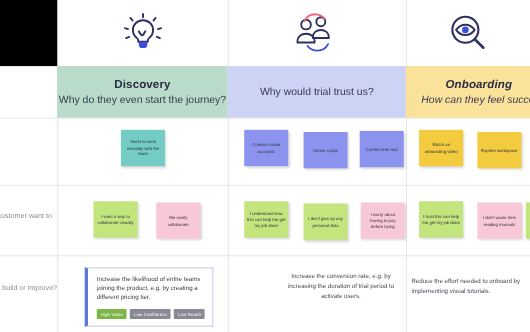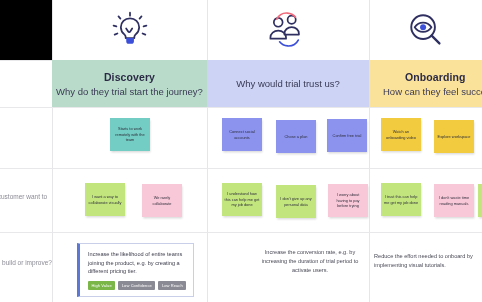--- a/index.html
+++ b/index.html
@@ -165,28 +165,28 @@
           <path d="M10.4 20.6c2.5-3.7 6.1-5.6 10.1-5.6s7.6 1.9 10.1 5.6c-2.5 3.7-6.1 5.6-10.1 5.6s-7.6-1.9-10.1-5.6z" stroke="#2f3061" stroke-width="2.1" stroke-linejoin="round"></path>
           <circle cx="20.5" cy="20.6" r="3.6" fill="#3b4fd8"></circle>
           <path d="M30.8 30.8l9.3 9.3" stroke="#2f3061" stroke-width="2.8" stroke-linecap="round"></path>
         </svg>
       </span>
     </div>
   </div>
 
   <div class="stage-head" style="left:52px; width:155px; background:#b9dbc9;">
     <div class="stage-title">Discovery</div>
-    <div class="stage-sub">Why do they trial start the journey?</div>
+    <div class="stage-sub">Why do they even start the journey?</div>
   </div>
 
   <div class="stage-head dotted" style="left:207px; width:162px; background:#ccd3f5;">
     <div class="stage-sub">Why would trial trust us?</div>
   </div>
 
-  <div class="stage-head" style="left:369px; width:113px; background:#fbe29a; align-items:flex-start; padding-left:14px;">
+  <div class="stage-head" style="left:369px; width:113px; background:#fbe29a; align-items:flex-start; padding-left:14px;font-style:italic;">
     <div class="stage-title" style="margin-left:22px;">Onboarding</div>
     <div class="stage-sub">How can they feel succe</div>
   </div>
 
   <div class="row-label" style="top:183px;">
     <div class="rl-title">Needs</div>
     <div class="rl-text">What does the customer want to achieve?</div>
   </div>
 
   <div class="row-label" style="top:258px;">

